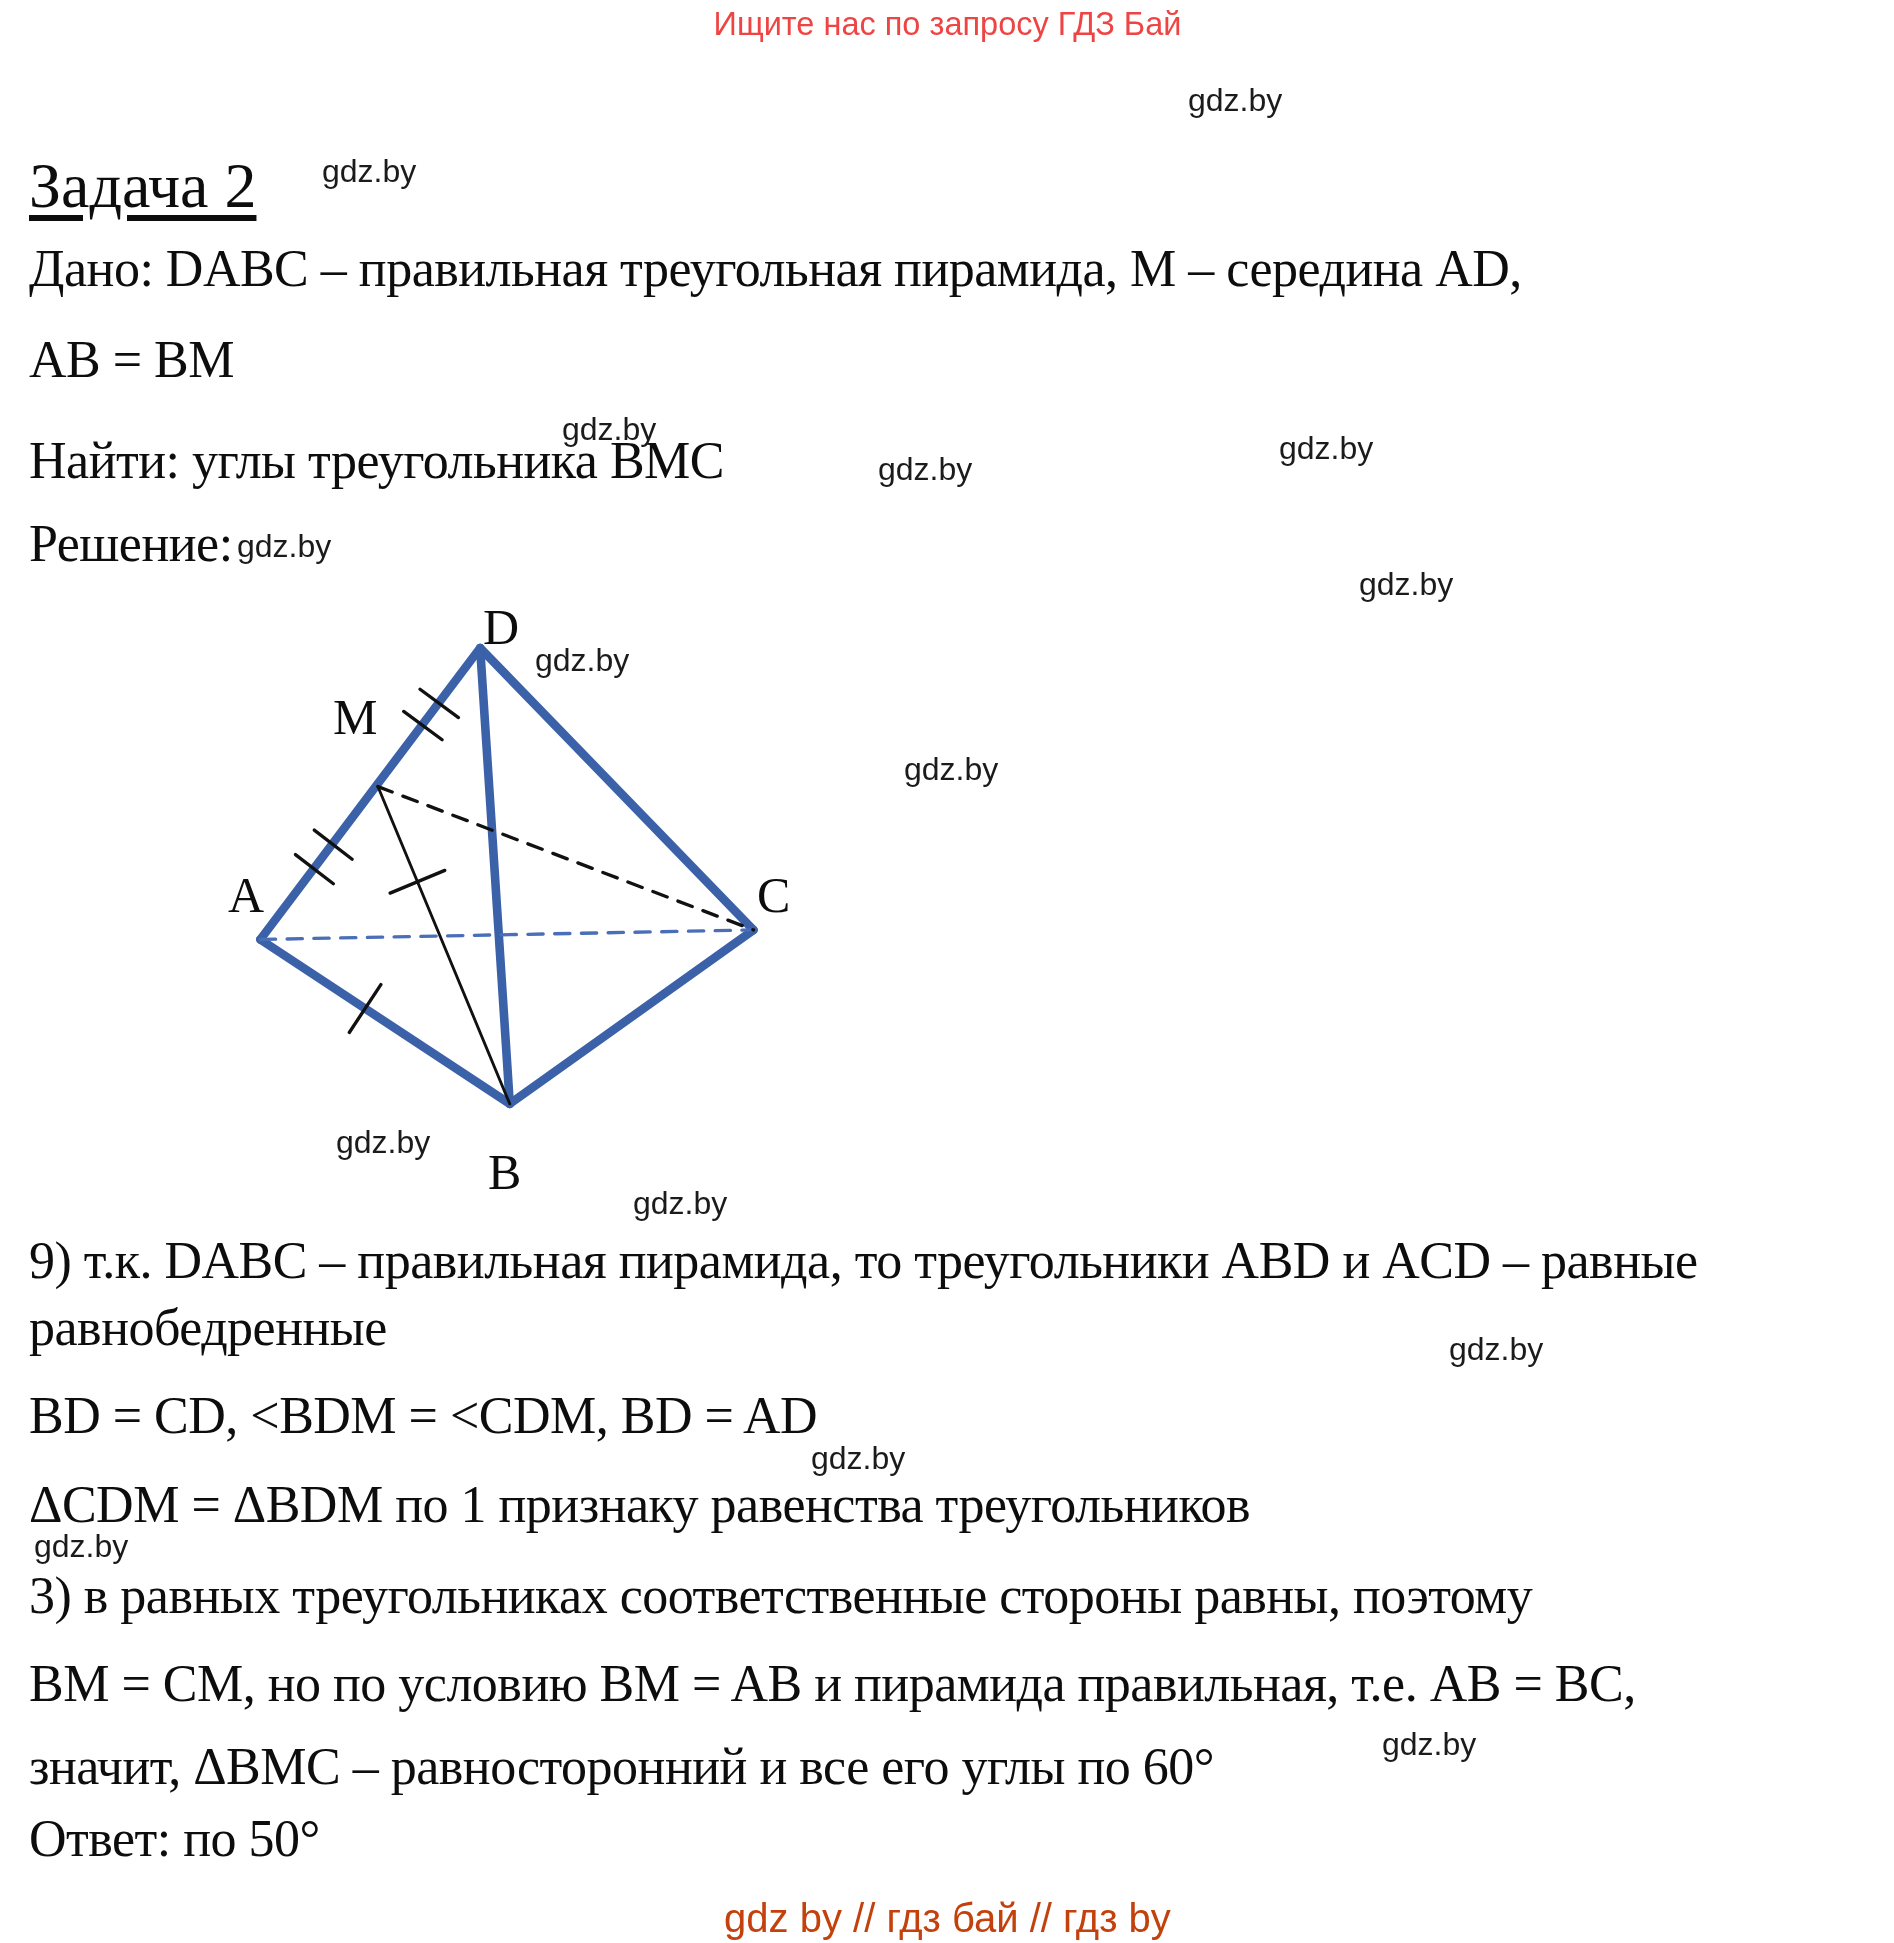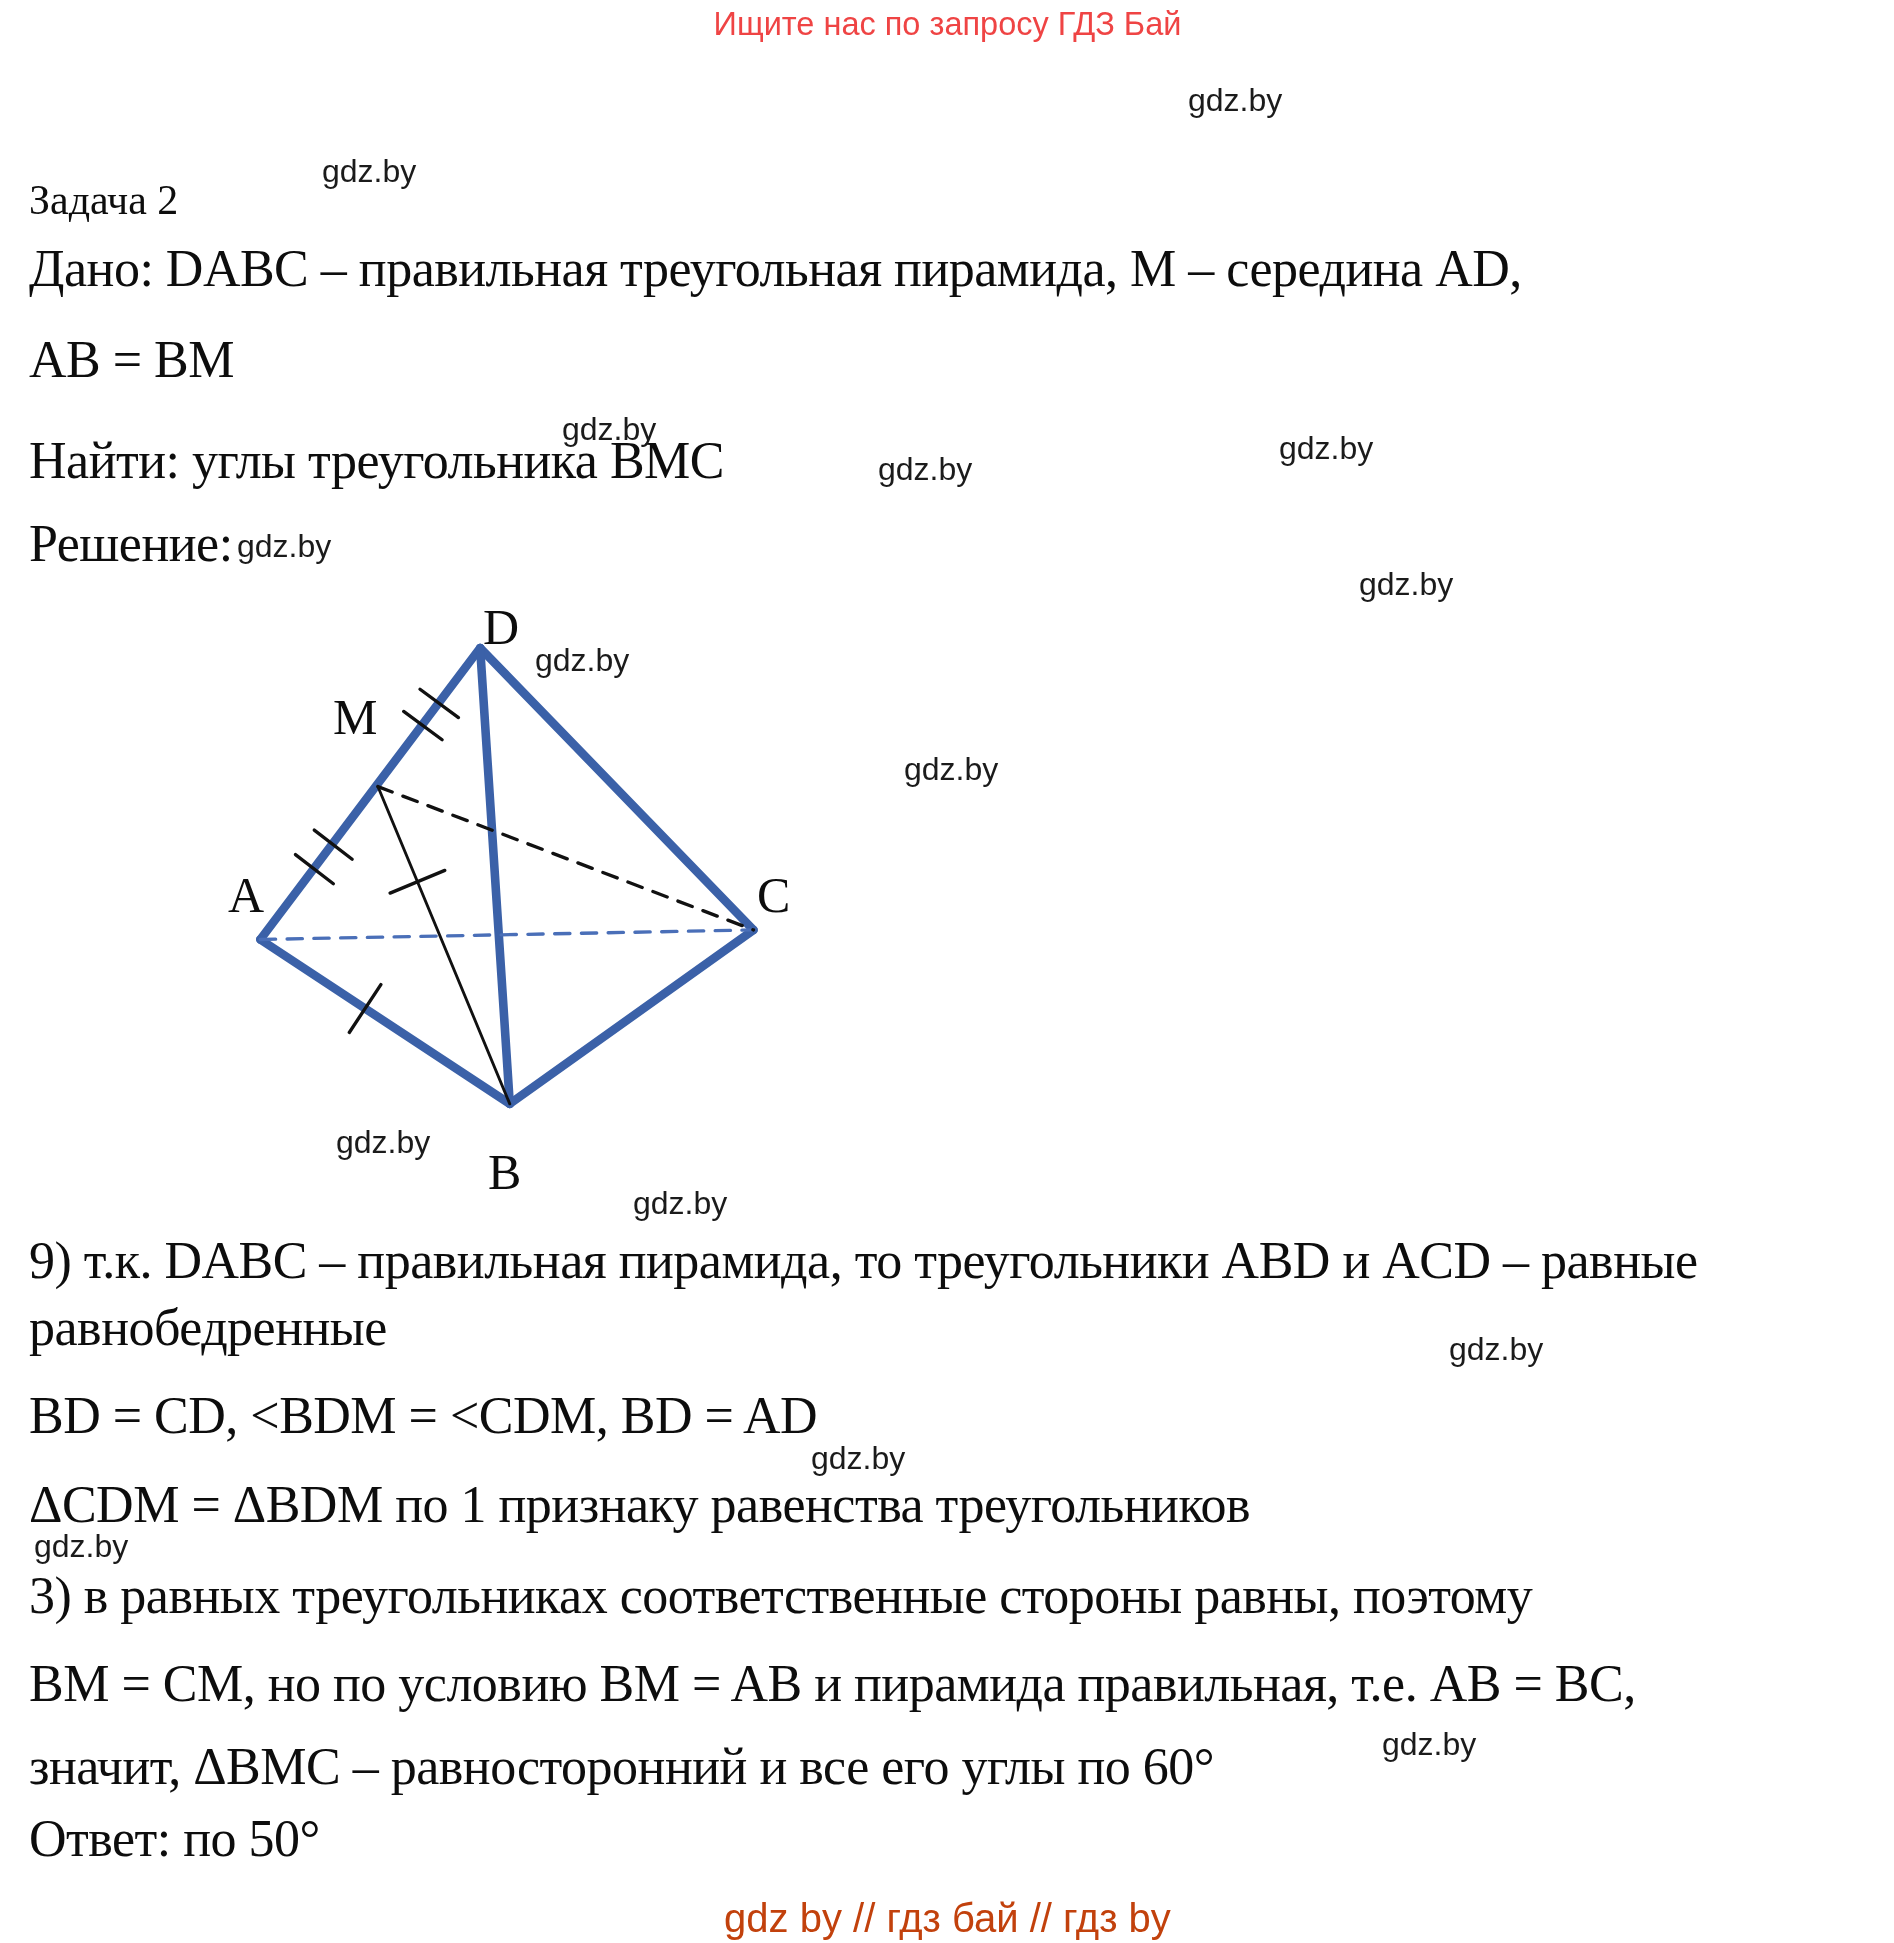--- a/index.html
+++ b/index.html
@@ -11,21 +11,21 @@
     font-family:"Liberation Serif", serif;
     color:#0d0d0d;
   }
   .abs{position:absolute;white-space:nowrap;}
   .promo{
     left:0;right:0;top:5.7px;text-align:center;
     font-family:"Liberation Sans", sans-serif;
     font-size:32.5px;font-weight:500;
   }
   .doc-title{left:29px;top:57px;font-size:54px;font-weight:bold;letter-spacing:-1px;}
-  .task-label{left:29px;top:149px;font-size:42px;text-underline-offset:7.6px;margin-top:27px;}
+  .task-label{left:29px;top:149px;font-size:64px;text-decoration:underline;text-underline-offset:7.6px;}
   .body-line{font-size:52px;letter-spacing:-0.5px;}
   .wm{
     position:absolute;white-space:nowrap;
     font-family:"Liberation Sans", sans-serif;
     font-size:32px;color:#1b1b1b;
   }
   .footer-line{
     left:0;right:0;top:1896px;text-align:center;
     font-family:"Liberation Sans", sans-serif;
     font-size:40px;

